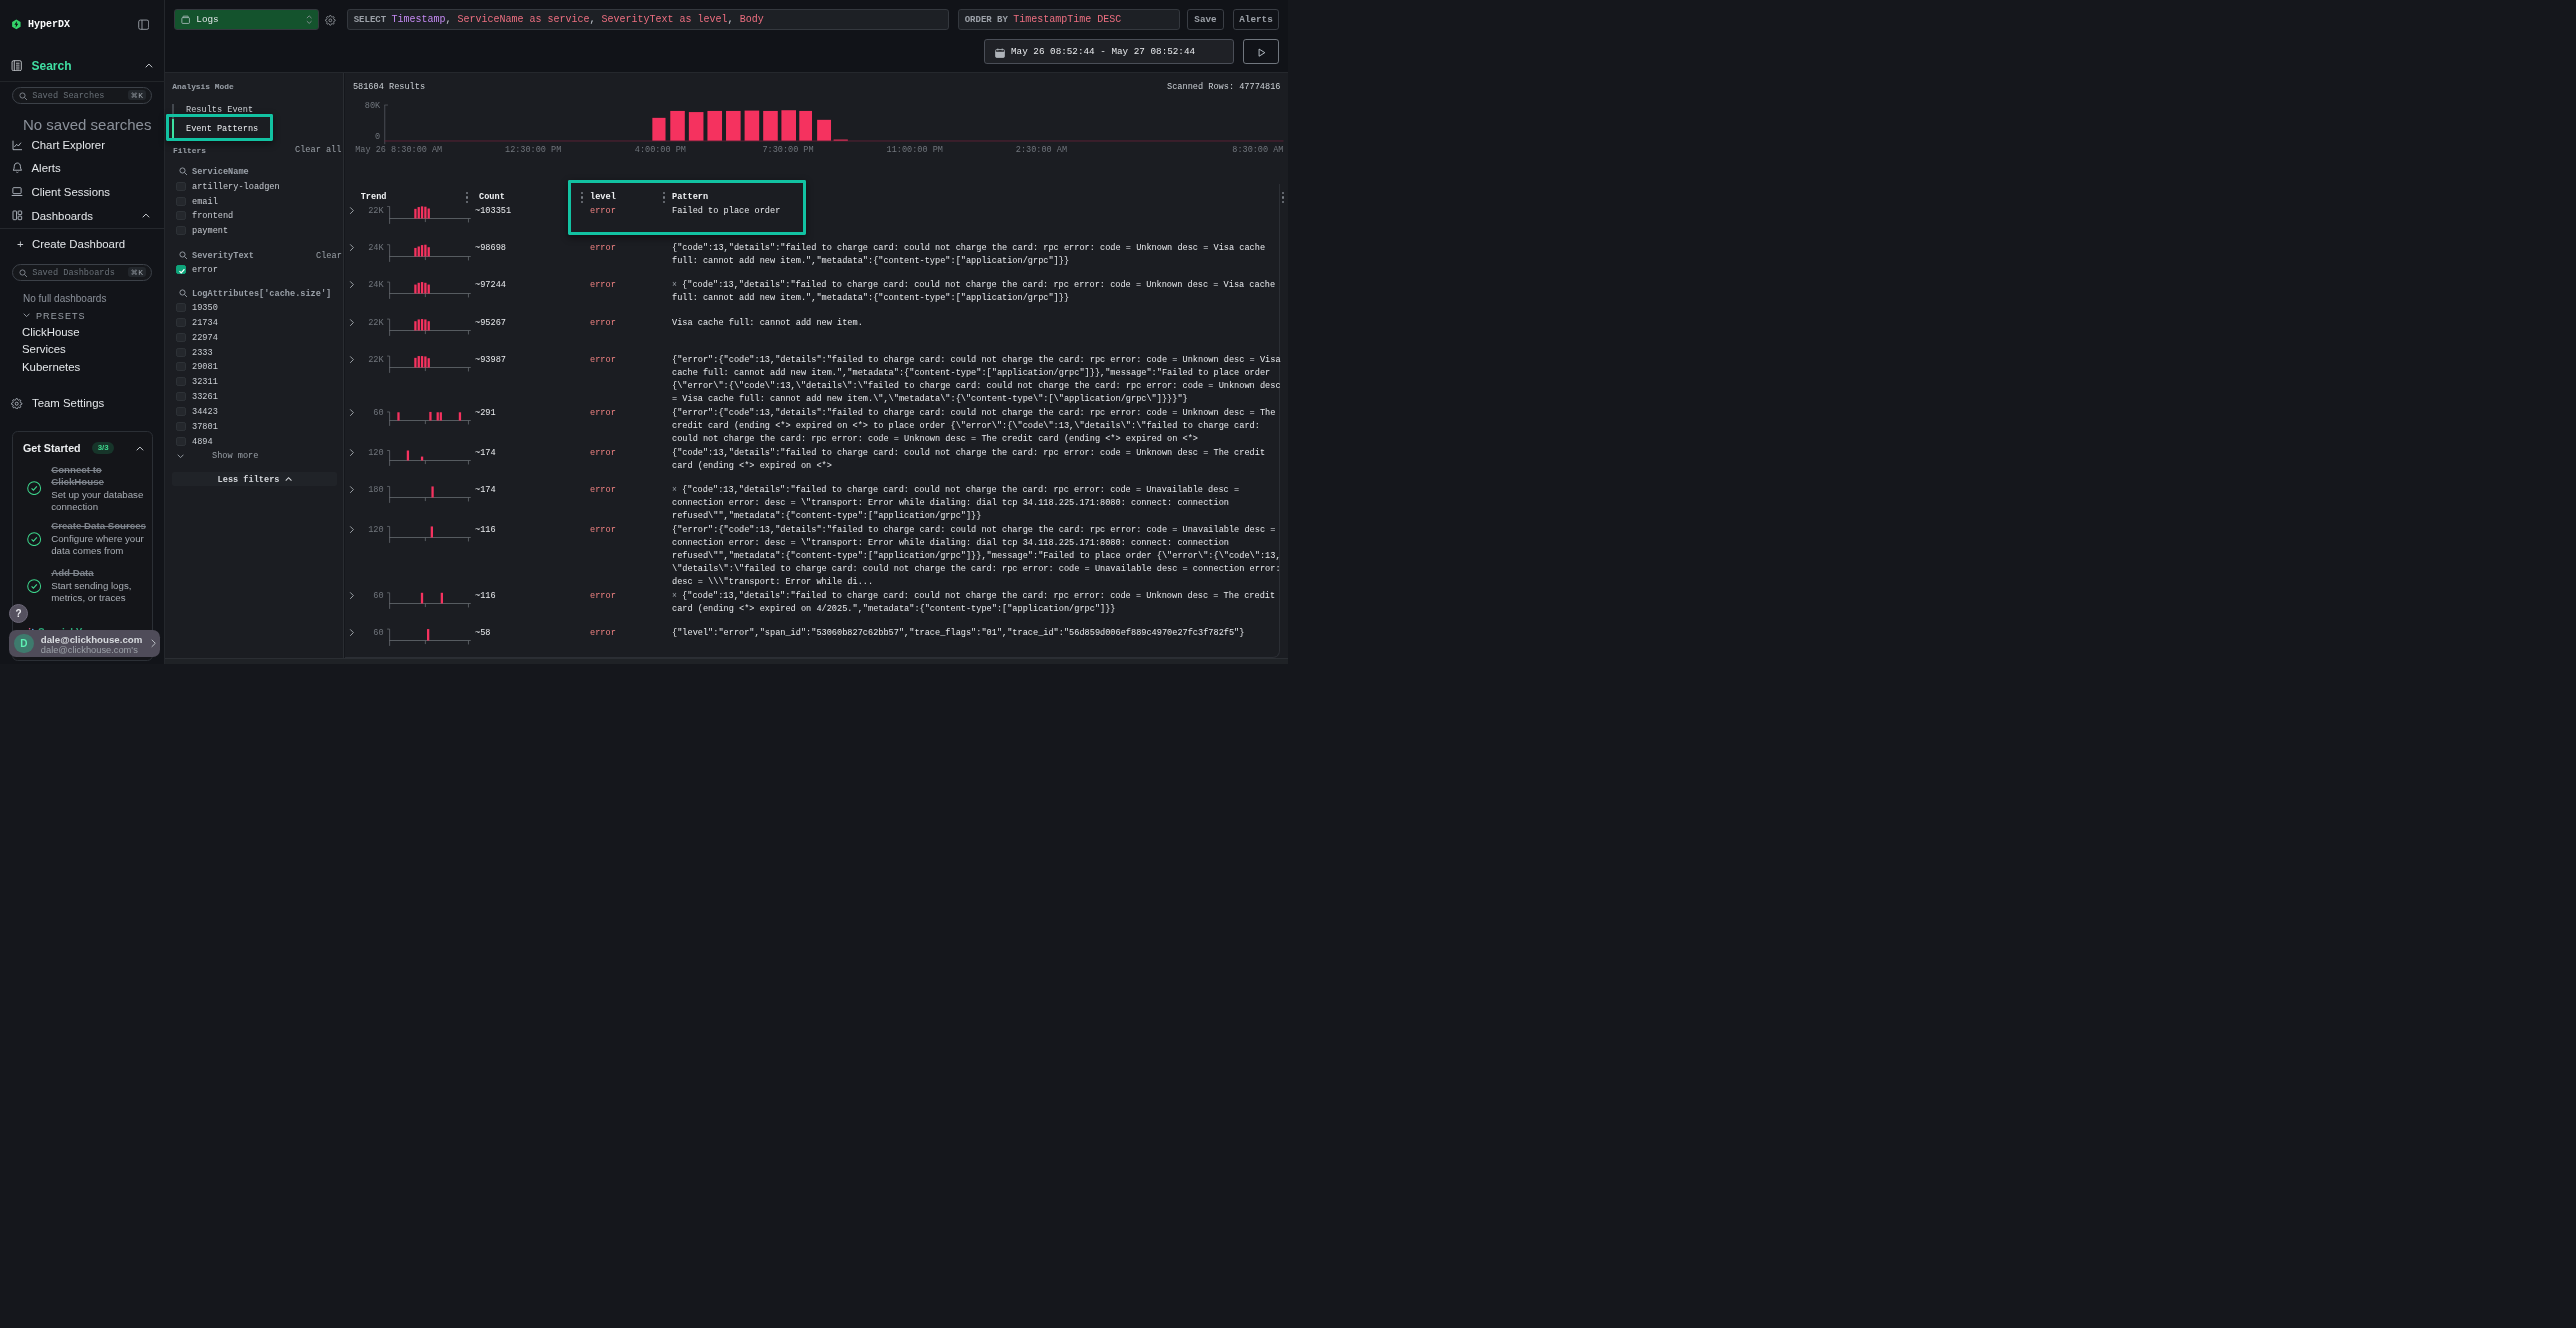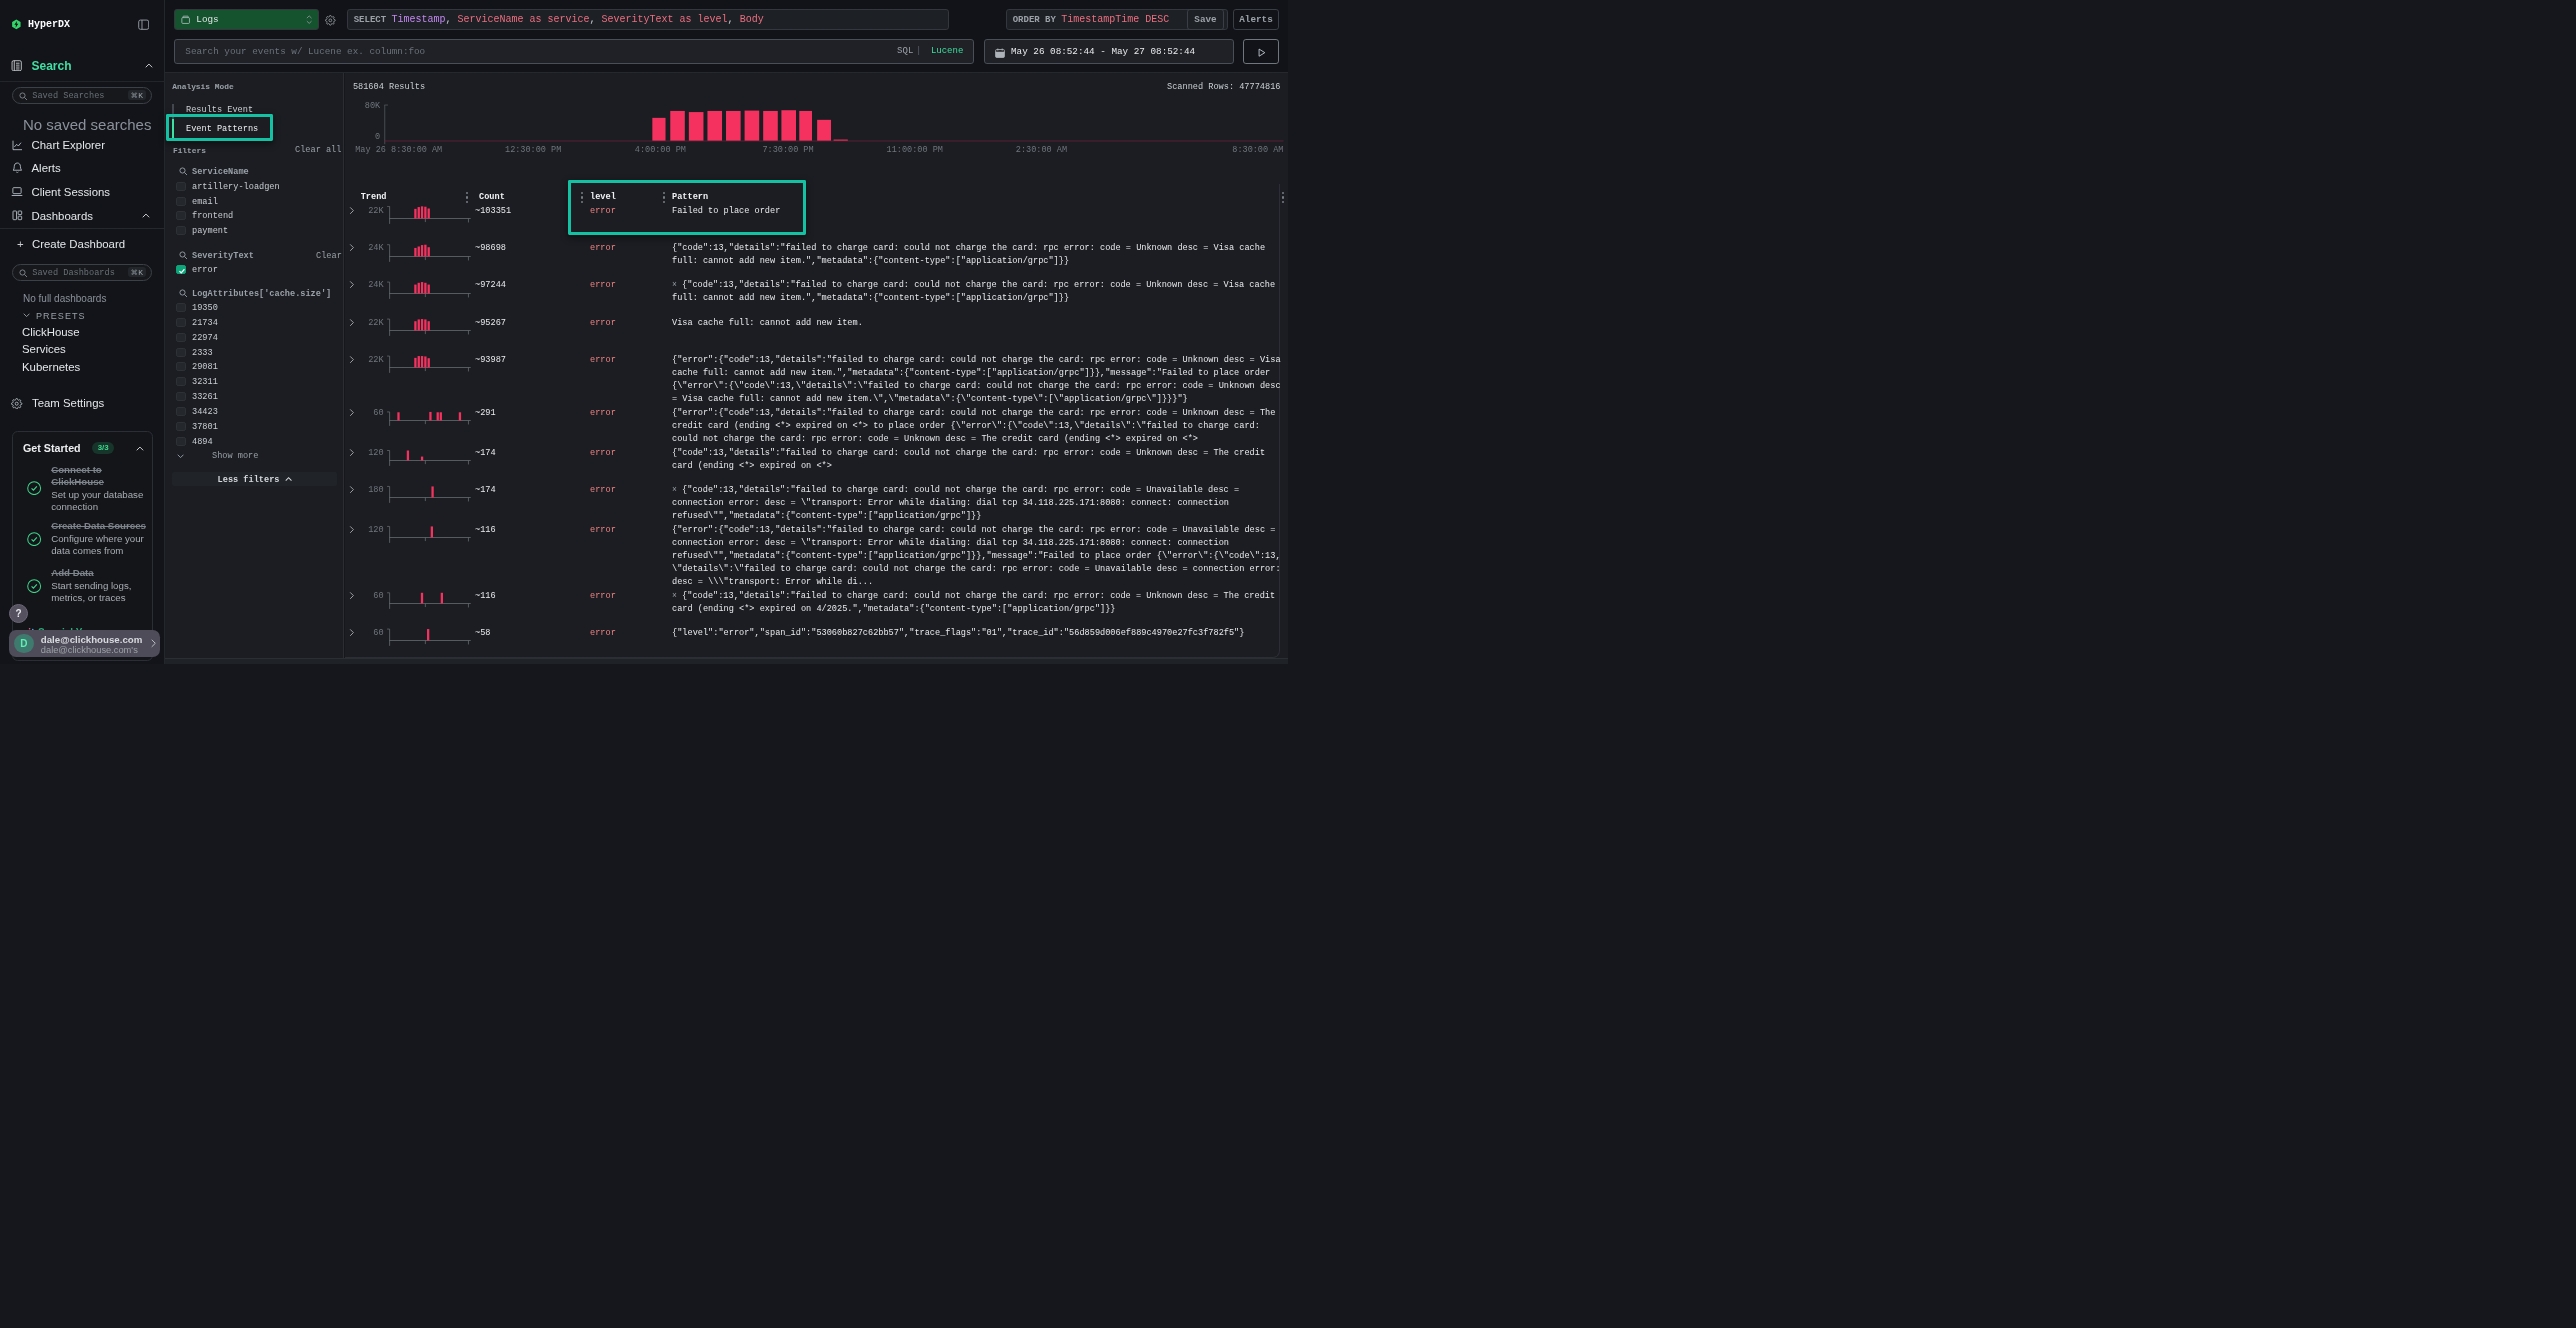--- a/index.html
+++ b/index.html
@@ -207,32 +207,26 @@
           <path d="M1.2 8.6 L4.5 11.8 L7.8 8.6"></path>
         </svg>
     </div>
     <svg class="abs" style="left:160px; top:15px;" width="10.7" height="10.7" viewBox="0 0 24 24" fill="none" stroke="#a7acb2" stroke-width="1.7">
       <circle cx="12" cy="12" r="3.1"></circle>
       <path d="M19.4 15a1.7 1.7 0 0 0 .34 1.87l.06.06a2 2 0 1 1-2.83 2.83l-.06-.06a1.7 1.7 0 0 0-1.87-.34 1.7 1.7 0 0 0-1 1.55V21a2 2 0 1 1-4 0v-.09a1.7 1.7 0 0 0-1-1.55 1.7 1.7 0 0 0-1.87.34l-.06.06a2 2 0 1 1-2.83-2.83l.06-.06a1.7 1.7 0 0 0 .34-1.87 1.7 1.7 0 0 0-1.55-1H3a2 2 0 1 1 0-4h.09a1.7 1.7 0 0 0 1.55-1 1.7 1.7 0 0 0-.34-1.87l-.06-.06a2 2 0 1 1 2.83-2.83l.06.06a1.7 1.7 0 0 0 1.87.34h0a1.7 1.7 0 0 0 1-1.55V3a2 2 0 1 1 4 0v.09a1.7 1.7 0 0 0 1 1.55h0a1.7 1.7 0 0 0 1.87-.34l.06-.06a2 2 0 1 1 2.83 2.83l-.06.06a1.7 1.7 0 0 0-.34 1.87v0a1.7 1.7 0 0 0 1.55 1H21a2 2 0 1 1 0 4h-.09a1.7 1.7 0 0 0-1.55 1z"></path>
     </svg>
     <div class="tbox mono" style="left:182px; top:8.6px; width:602px; height:21px; font-size:10px; line-height:19.3px; white-space:nowrap; overflow:hidden;">
       <span style="margin-left:5.7px; font-weight:bold; color:#9ca1a8; font-size:9px;">SELECT </span><span style="color:#c489f2;">Timestamp</span><span style="color:#c3c8cf;">, </span><span style="color:#ee6f80;">ServiceName as service</span><span style="color:#c3c8cf;">, </span><span style="color:#ee6f80;">SeverityText as level</span><span style="color:#c3c8cf;">, </span><span style="color:#ee6f80;">Body</span>
     </div>
-    <div class="tbox mono" style="left:793px; top:8.6px; width:222px; height:21px; font-size:10px; line-height:19.3px; white-space:nowrap; overflow:hidden;margin-left:48px;">
+    <div class="tbox mono" style="left:793px; top:8.6px; width:222px; height:21px; font-size:10px; line-height:19.3px; white-space:nowrap; overflow:hidden;">
       <span style="margin-left:5.7px; font-weight:bold; color:#9ca1a8; font-size:9px;">ORDER BY </span><span style="color:#ee6f80;">TimestampTime DESC</span>
     </div>
     <div class="btn" style="left:1022px; top:8.6px; width:37px; height:21px; line-height:19.3px;">Save</div>
     <div class="btn" style="left:1068px; top:8.6px; width:46px; height:21px; line-height:19.3px;">Alerts</div>
 
-    <div class="tbox" style="left:9.3px; top:39px; width:800px; height:25.4px; background:#1f2126; border-color:#4a4e57;">
-      <span class="abs mono" style="left:10px; top:6.4px; font-size:9.3px; color:#6b717a;">Search your events w/ Lucene ex. column:foo</span>
-      <span class="abs mono" style="right:60px; top:6.4px; font-size:9px; color:#9aa0a7;">SQL</span>
-      <span class="abs mono" style="right:52px; top:6.4px; font-size:9px; color:#5b6169;">|</span>
-      <span class="abs mono" style="right:10px; top:6.4px; font-size:9px; color:#3ddf9e;">Lucene</span>
-    </div>
     <div class="tbox" style="left:819px; top:39px; width:250px; height:25.4px; background:#1f2126; border-color:#4a4e57;">
       <svg class="abs" style="left:10px; top:7.9px;" width="10" height="10" viewBox="0 0 16 16" fill="#aeb3b9">
         <rect x="1" y="2.5" width="14" height="12.5" rx="1.5" fill="none" stroke="#aeb3b9" stroke-width="1.4"></rect>
         <line x1="4.5" y1="0.8" x2="4.5" y2="4" stroke="#aeb3b9" stroke-width="1.4"></line>
           <line x1="11.5" y1="0.8" x2="11.5" y2="4" stroke="#aeb3b9" stroke-width="1.4"></line>
         <rect x="1" y="5.8" width="14" height="9.2" rx="1" stroke="none"></rect>
       </svg>
       <span class="abs mono" style="left:26px; top:6.4px; font-size:9.3px; color:#e8eaed;">May 26 08:52:44 - May 27 08:52:44</span>
     </div>
     <div class="abs" style="left:1078px; top:39px; width:36px; height:25.4px; border:0.7px solid #70767e; border-radius:2.9px;">

